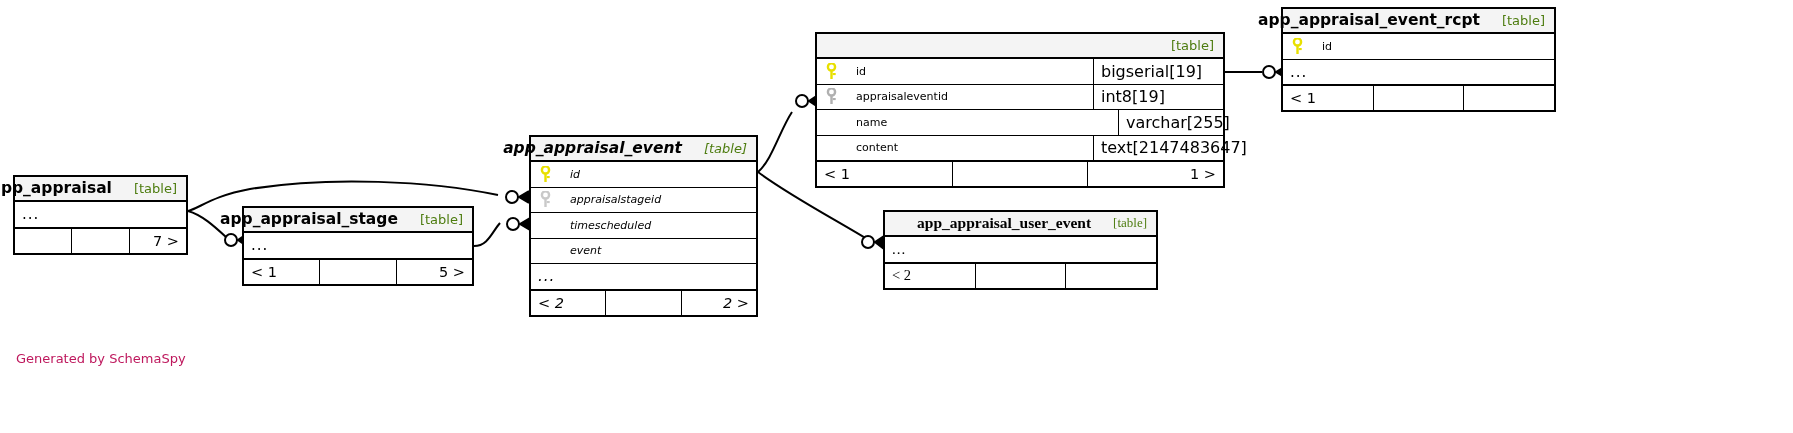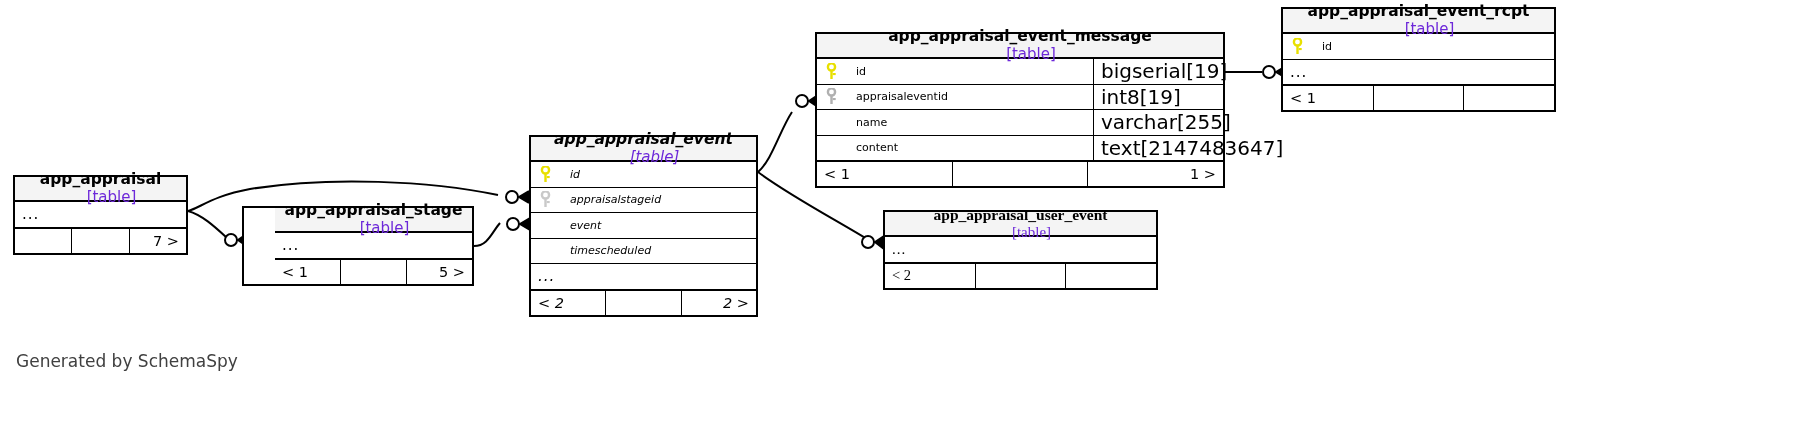--- a/index.html
+++ b/index.html
@@ -12,67 +12,66 @@
   svg.edges{position:absolute;left:0;top:0;width:1793px;height:433px;pointer-events:none;}
 
   .table-box{
     position:absolute;
     border:2px solid #000000;
     background:#ffffff;
     box-sizing:border-box;
     font-size:15px;
   }
   .tbl-title{
-    display:flex;align-items:center;justify-content:center;
+    display:flex;align-items:center;justify-content:flex-end;
     background:#f4f4f4;
     border-bottom:2px solid #000000;
     padding:4px 9px 5px 9px;
     box-sizing:border-box;
     height:25px;
-    flex-direction:column;
   }
   .tbl-name{font-weight:bold;font-size:15.5px;letter-spacing:0px;white-space:nowrap;}
-  .tbl-tag{font-size:15px;font-weight:normal;color:#6d28d9;padding-left:22px;white-space:nowrap;}
+  .tbl-tag{font-size:13px;font-weight:normal;color:#4d7c0f;padding-left:22px;white-space:nowrap;}
 
   .row{
     display:flex;align-items:center;
     height:25.5px;
     border-bottom:1.5px solid #000000;
     box-sizing:border-box;
   }
   .row:last-child{border-bottom:none;}
   .row.ellipsis{padding-left:7px;font-size:15px;letter-spacing:1px;}
   .keycell{
     width:28px;min-width:28px;display:flex;align-items:center;justify-content:center;
   }
   .colname{flex:1;padding-left:11px;font-size:11px;white-space:nowrap;}
   .coltype{
     border-left:1.5px solid #000000;
-    padding-left:7px;font-size:20px;white-space:nowrap;
+    padding-left:7px;font-size:16px;white-space:nowrap;
     height:100%;display:flex;align-items:center;box-sizing:border-box;
   }
 
   .footrow{
     display:flex;align-items:center;height:25px;
     border-top:1.5px solid #000000;box-sizing:border-box;
   }
   .footcell{
     flex:1;height:100%;display:flex;align-items:center;
     border-right:1.5px solid #000000;box-sizing:border-box;
     font-size:14.5px;padding:0 7px;
   }
   .footcell:last-child{border-right:none;}
   .footcell.left{justify-content:flex-start;}
   .footcell.right{justify-content:flex-end;}
 
   .key-icon{display:block;}
 
   .credit{
     position:absolute;left:16px;top:351px;
-    font-size:17px;color:#404040;white-space:nowrap;
+    font-size:13px;color:#be185d;white-space:nowrap;
   }
 </style>
 </head>
 <body>
 
 <div id="canvas">
 
   <svg class="edges" viewBox="0 0 1793 433" xmlns="http://www.w3.org/2000/svg">
     <g fill="none" stroke="#000000" stroke-width="2">
 
@@ -121,21 +120,21 @@
       <span class="tbl-tag">[table]</span>
     </div>
     <div class="row ellipsis">...</div>
     <div class="footrow">
       <div class="footcell left"></div>
       <div class="footcell"></div>
       <div class="footcell right">7 &gt;</div>
     </div>
   </div>
 
-  <div class="table-box" style="left:242px;top:206px;width:232px;padding-left:31px;">
+  <div class="table-box" style="left:242px;top:206px;width:232px;">
     <div class="tbl-title">
       <span class="tbl-name">app_appraisal_stage</span>
       <span class="tbl-tag">[table]</span>
     </div>
     <div class="row ellipsis">...</div>
     <div class="footrow">
       <div class="footcell left">&lt; 1</div>
       <div class="footcell"></div>
       <div class="footcell right">5 &gt;</div>
     </div>
@@ -165,39 +164,38 @@
           <circle cx="5.5" cy="4" r="3.6" fill="none" stroke="#c9c9c9" stroke-width="2.4"></circle>
           <rect x="4.3" y="6.5" width="2.4" height="9.5" fill="#c9c9c9"></rect>
           <rect x="6.7" y="10" width="3" height="2.1" fill="#c9c9c9"></rect>
         </svg>
       </span>
       <span class="colname">appraisalstageid</span>
     </div>
 
     <div class="row">
       <span class="keycell"></span>
+      <span class="colname">timescheduled</span>
+    </div>
+
+    <div class="row">
+      <span class="keycell"></span>
       <span class="colname">event</span>
     </div>
 
-    <div class="row">
-      <span class="keycell"></span>
-      <span class="colname">timescheduled</span>
-    </div>
-
     <div class="row ellipsis">...</div>
     <div class="footrow">
       <div class="footcell left">&lt; 2</div>
       <div class="footcell"></div>
       <div class="footcell right">2 &gt;</div>
     </div>
   </div>
 
   <div class="table-box" style="left:815px;top:32px;width:410px;">
     <div class="tbl-title">
-      <span class="tbl-name">app_appraisal_event_message</span>
       <span class="tbl-tag">[table]</span>
     </div>
 
     <div class="row">
       <span class="keycell">
         <svg class="key-icon" width="11" height="17" viewBox="0 0 11 17" xmlns="http://www.w3.org/2000/svg">
           <circle cx="5.5" cy="4" r="3.6" fill="none" stroke="#e8e000" stroke-width="2.4"></circle>
           <rect x="4.3" y="6.5" width="2.4" height="9.5" fill="#e8e000"></rect>
           <rect x="6.7" y="10" width="3" height="2.1" fill="#e8e000"></rect>
         </svg>
@@ -214,21 +212,21 @@
           <rect x="6.7" y="10" width="3" height="2.1" fill="#b0b0b0"></rect>
         </svg>
       </span>
       <span class="colname">appraisaleventid</span>
       <span class="coltype" style="width:130px;margin-left:16px;">int8[19]</span>
     </div>
 
     <div class="row">
       <span class="keycell"></span>
       <span class="colname">name</span>
-      <span class="coltype" style="width:130px;">varchar[255]</span>
+      <span class="coltype" style="width:105px;">varchar[255]</span>
     </div>
 
     <div class="row">
       <span class="keycell"></span>
       <span class="colname">content</span>
       <span class="coltype" style="width:130px;text-align:right;">text[2147483647]</span>
     </div>
 
     <div class="footrow">
       <div class="footcell left">&lt; 1</div>

